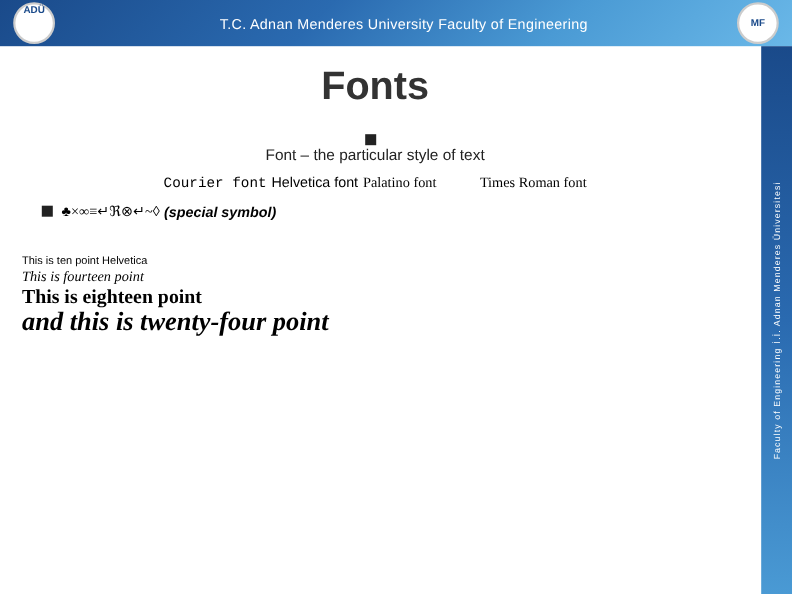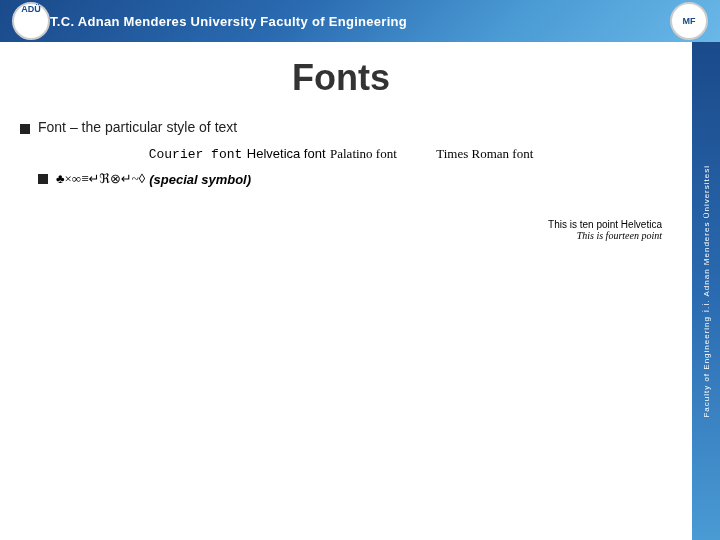--- a/index.html
+++ b/index.html
@@ -34,24 +34,26 @@
       justify-content: center;
       font-size: 9px;
       color: #1a4a8a;
       font-weight: bold;
       border: 2px solid #ccc;
       flex-shrink: 0;
     }
 
     .header-text {
       flex: 1;
+      text-align: center;
       color: #fff;
       font-size: 13px;
-      font-weight: 700;
+      font-weight: 400;
       letter-spacing: 0.3px;
+      margin-left: 14px;
     }
 
     .header-logo-right {
       width: 38px;
       height: 38px;
       background: #fff;
       border-radius: 50%;
       display: flex;
       align-items: center;
       justify-content: center;
@@ -114,20 +116,21 @@
     .bullet-section {
       margin-bottom: 14px;
     }
 
     .bullet-item {
       display: flex;
       align-items: center;
       font-size: 14px;
       color: #222;
       margin-bottom: 6px;
+      flex-direction: column;
     }
 
     .bullet-square {
       width: 10px;
       height: 10px;
       background: #222;
       margin-right: 8px;
       margin-top: 3px;
       flex-shrink: 0;
     }
@@ -176,27 +179,27 @@
       font-size: 13px;
       font-weight: bold;
     }
 
     
     .size-section {
       margin-top: 10px;
     }
 
     .size-examples {
-      text-align: right;
+      text-align: left;
       margin-top: 8px;
     }
 
     .size-10 { font-family: Arial, Helvetica, sans-serif; font-size: 10px; display: block; }
     .size-12 { font-family: 'Times New Roman', Times, serif; font-size: 12px; display: block; font-style: italic; }
-    .size-14 { font-family: 'Times New Roman', Times, serif; font-size: 10px; display: block; font-style: italic; }
+    .size-14 { font-family: 'Times New Roman', Times, serif; font-size: 13px; display: block; font-style: italic; }
     .size-18 { font-family: 'Times New Roman', Times, serif; font-size: 18px; font-weight: bold; display: block; }
     .size-24 { font-family: 'Times New Roman', Times, serif; font-size: 24px; font-weight: bold; font-style: italic; display: block; }
   </style>
 </head>
 <body>
 
 <div class="header">
   <div class="header-logo-left">
     <span>ADÜ</span>
   </div>
@@ -233,16 +236,18 @@
       <span class="special-sym-chars">♣×∞≡↵ℜ⊗↵~◊</span>
       <span class="special-sym-label">(special symbol)</span>
     </div>
   </div>
 
   <div class="bullet-section size-section">
 
     <div class="size-examples">
       <span class="size-10">This is ten point Helvetica</span>
       <span class="size-14">This is fourteen point</span>
+      <span class="size-18">This is eighteen point</span>
+      <span class="size-24">and this is twenty-four point</span>
     </div>
   </div>
 
 </div>
 
 </body></html>

